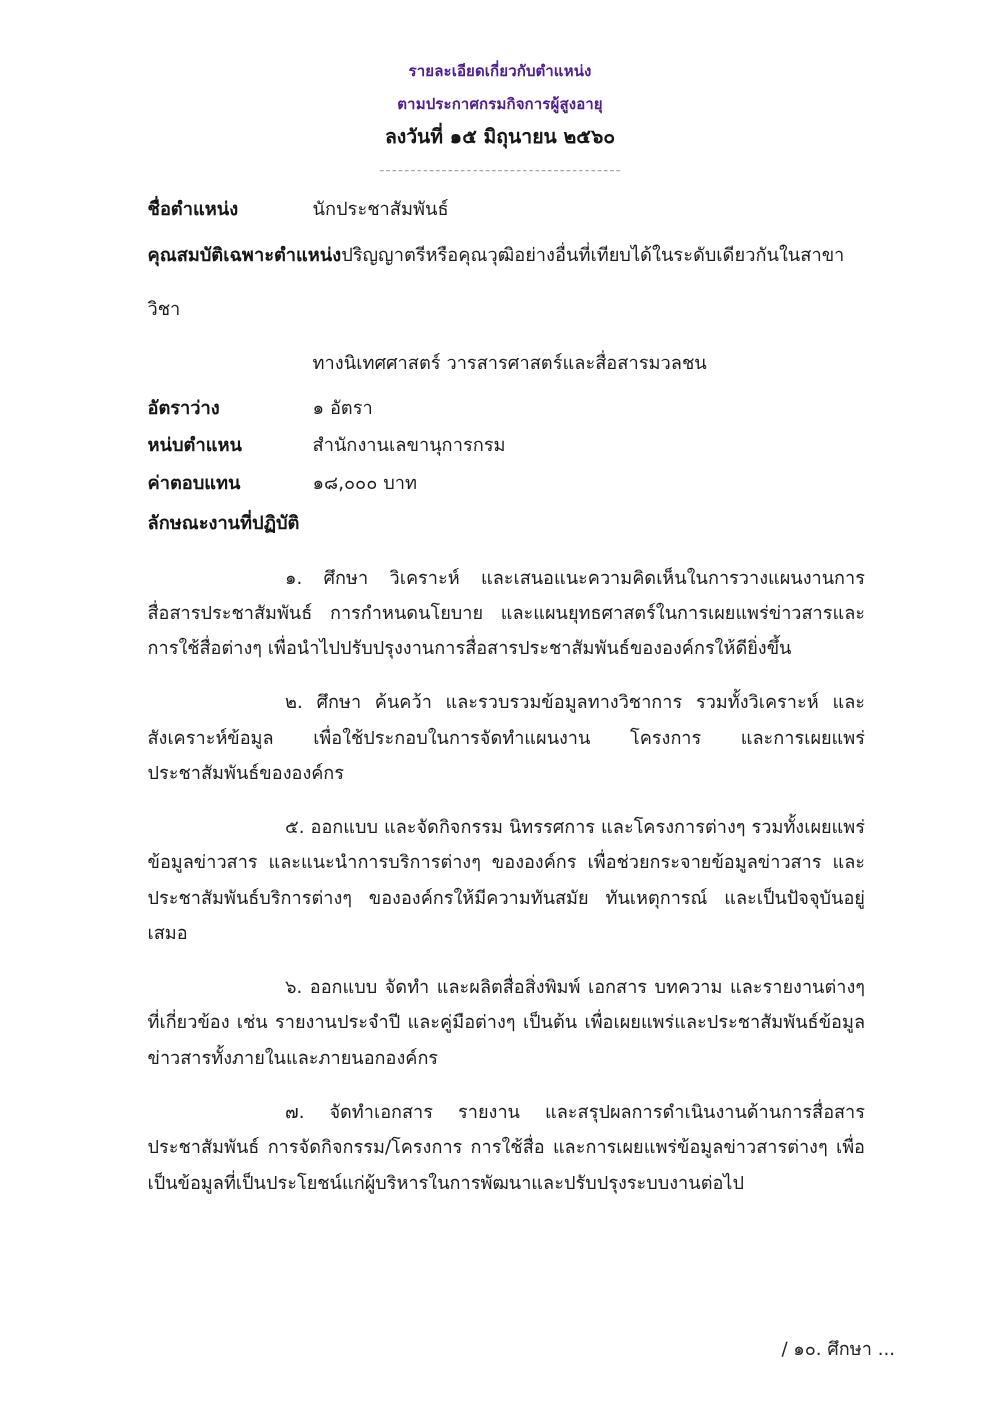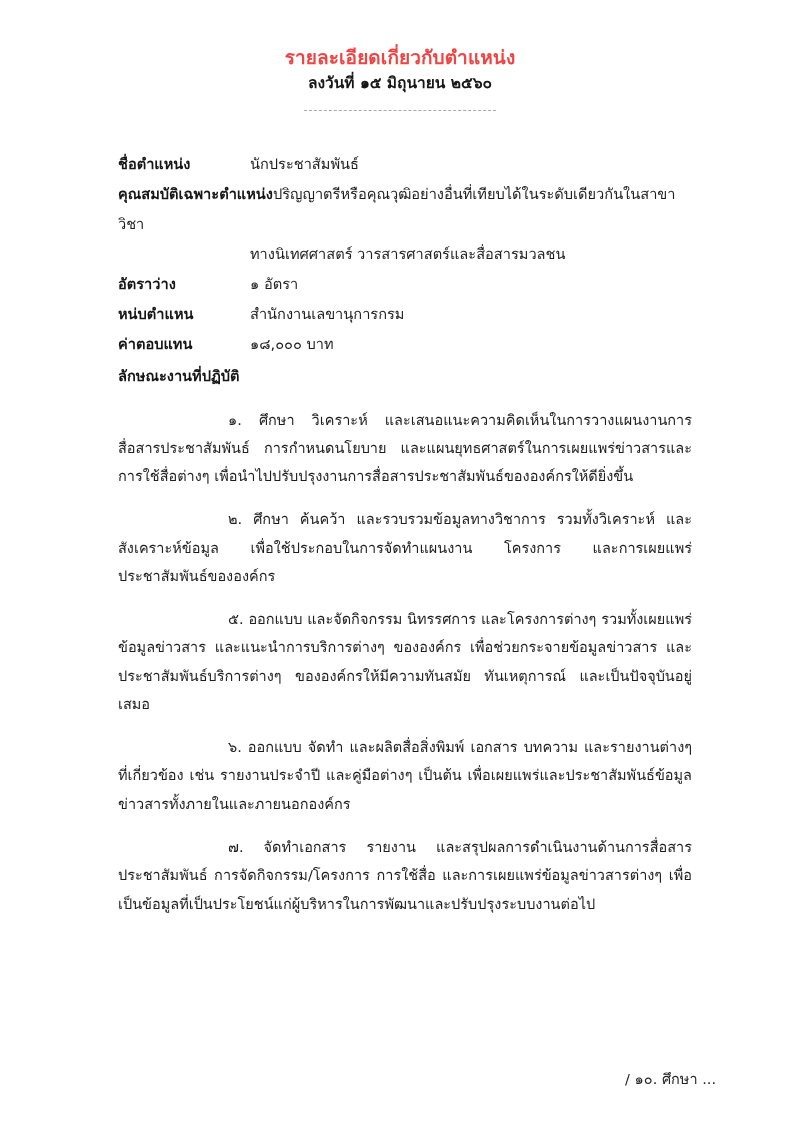--- a/index.html
+++ b/index.html
@@ -21,25 +21,25 @@
     box-sizing: border-box;
     overflow: hidden;
   }
 
   
   .doc-header {
     padding-top: 44px;
     text-align: center;
   }
   .doc-header .hline {
-    font-size: 19px;
+    font-size: 12px;
     font-weight: 700;
     line-height: 26px;
     letter-spacing: .1px;
-    color: #ef4444;
+    color: #4c1d95;
     white-space: nowrap;
   }
   .doc-header .hline-date {
     font-size: 15.5px;
     font-weight: 700;
     line-height: 26px;
     color: #161616;
   }
   .rule-wrap {
     display: flex;
@@ -48,21 +48,21 @@
   }
   .rule {
     width: 192px;
     height: 0;
     border-top: 1px dashed #9a9a9a;
     opacity: .85;
   }
 
   
   .fields {
-    margin-top: 38px;
+    margin-top: 16px;
     padding-left: 118px;
     padding-right: 110px;
   }
   .field-row {
     display: flex;
     align-items: flex-start;
     line-height: 30px;
     font-size: 14.6px;
   }
   .field-label {
@@ -72,21 +72,21 @@
     white-space: nowrap;
   }
   .field-value {
     flex: 1 1 auto;
     font-weight: 400;
     color: #1d1d1d;
   }
   
   .field-row-inline {
     display: block;
-    line-height: 30px;
+    line-height: 43px;
     font-size: 14.6px;
     color: #1d1d1d;
   }
   .field-row-inline .ql-label {
     font-weight: 700;
     color: #151515;
   }
   .field-row-inline .ql-line2 {
     display: block;
     padding-left: 132px;
@@ -126,20 +126,21 @@
     white-space: nowrap;
   }
 </style>
 </head>
 <body>
 
 <div class="page">
 
   <div class="doc-header">
     <div class="hline">รายละเอียดเกี่ยวกับตำแหน่ง</div>
+    <div class="hline">ตามประกาศกรมกิจการผู้สูงอายุ</div>
     <div class="hline-date">ลงวันที่ ๑๕ มิถุนายน ๒๕๖๐</div>
     <div class="rule-wrap">
       <div class="rule"></div>
     </div>
   </div>
 
   <div class="fields">
 
     <div class="field-row">
       <div class="field-label">ชื่อตำแหน่ง</div>

